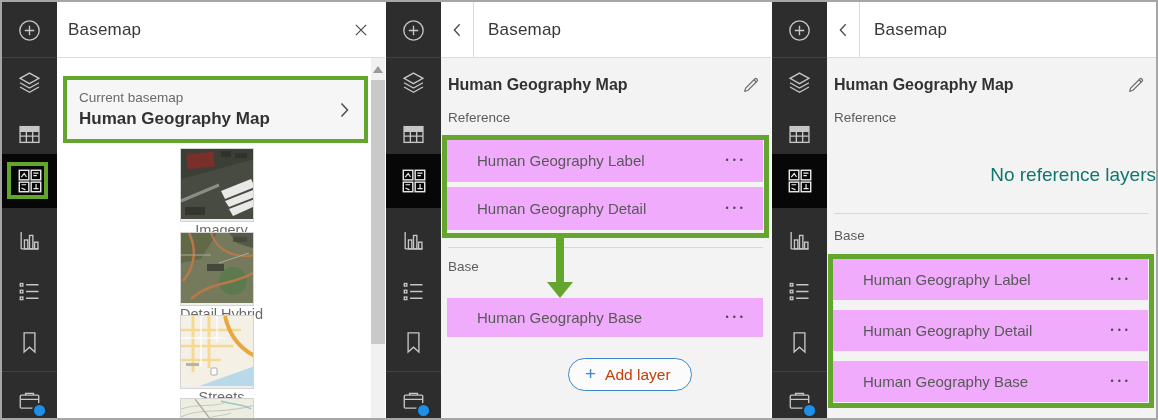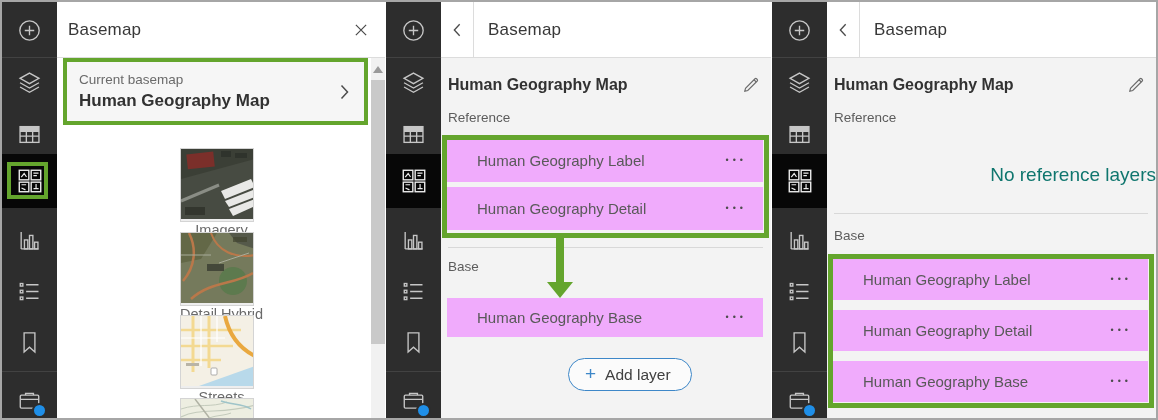--- a/index.html
+++ b/index.html
@@ -50,21 +50,21 @@
   .layer-row{position:absolute;left:6px;right:8px;background:#f0abfc;display:flex;
     align-items:center;cursor:pointer;}
   .layer-row .lbl{padding-left:30px;font-size:15px;color:#595959;}
   .dots{margin-left:auto;padding-right:16px;font-size:9px;letter-spacing:4px;
     color:#4c4c4c;cursor:pointer;line-height:1;}
 
   .green-box{position:absolute;border:5px solid #64a52d;box-sizing:border-box;
     pointer-events:none;z-index:5;}
 
   
-  .cb-card{position:absolute;left:6px;top:0;width:305px;height:67px;box-sizing:border-box;
+  .cb-card{position:absolute;left:6px;top:18px;width:305px;height:67px;box-sizing:border-box;
     border:4px solid #64a52d;background:#f6f6f6;display:flex;flex-direction:column;
     justify-content:center;padding-left:12px;cursor:pointer;}
   .cb-label{font-size:13.5px;color:#6a6a6a;margin-bottom:4px;}
   .cb-value{font-size:17px;font-weight:bold;color:#323232;}
   .cb-chev{position:absolute;right:14px;top:50%;transform:translateY(-50%);display:flex;}
   .bm-row{position:absolute;left:8px;right:2px;height:70px;display:flex;
     align-items:center;cursor:pointer;flex-direction:column;}
   .thumb{width:74px;height:70px;border:1px solid #d4d4d4;box-sizing:border-box;
     overflow:hidden;flex:0 0 74px;background:#eee;}
   .bm-name{margin-left:9px;font-size:14.5px;color:#6a6a6a;}
@@ -73,21 +73,21 @@
     border-left:5px solid transparent;border-right:5px solid transparent;
     border-bottom:7px solid #9a9a9a;cursor:pointer;}
   .sc-thumb{position:absolute;top:22px;left:0;width:14px;height:264px;background:#c9c9c9;cursor:pointer;}
 
   
   .arrow{position:absolute;left:104px;top:179px;z-index:6;pointer-events:none;}
   .add-btn{position:absolute;top:300px;left:127px;height:33px;padding:0 20px 0 16px;
     border:1.5px solid #3d87c8;border-radius:17px;background:rgba(255,255,255,.65);
     display:flex;align-items:center;gap:9px;cursor:pointer;box-sizing:border-box;}
   .add-plus{font-size:19px;font-weight:300;color:#3d87c8;line-height:1;margin-top:-2px;}
-  .add-lbl{font-size:15.5px;color:#404040;}
+  .add-lbl{font-size:15.5px;color:#c2410c;}
 
   .empty-msg{position:absolute;top:106px;left:0;right:0;text-align:right;
     font-size:19px;color:#0f766e;}
 </style>
 </head>
 <body>
 
 <div class="screen">
 
   <div class="window" id="w1">

